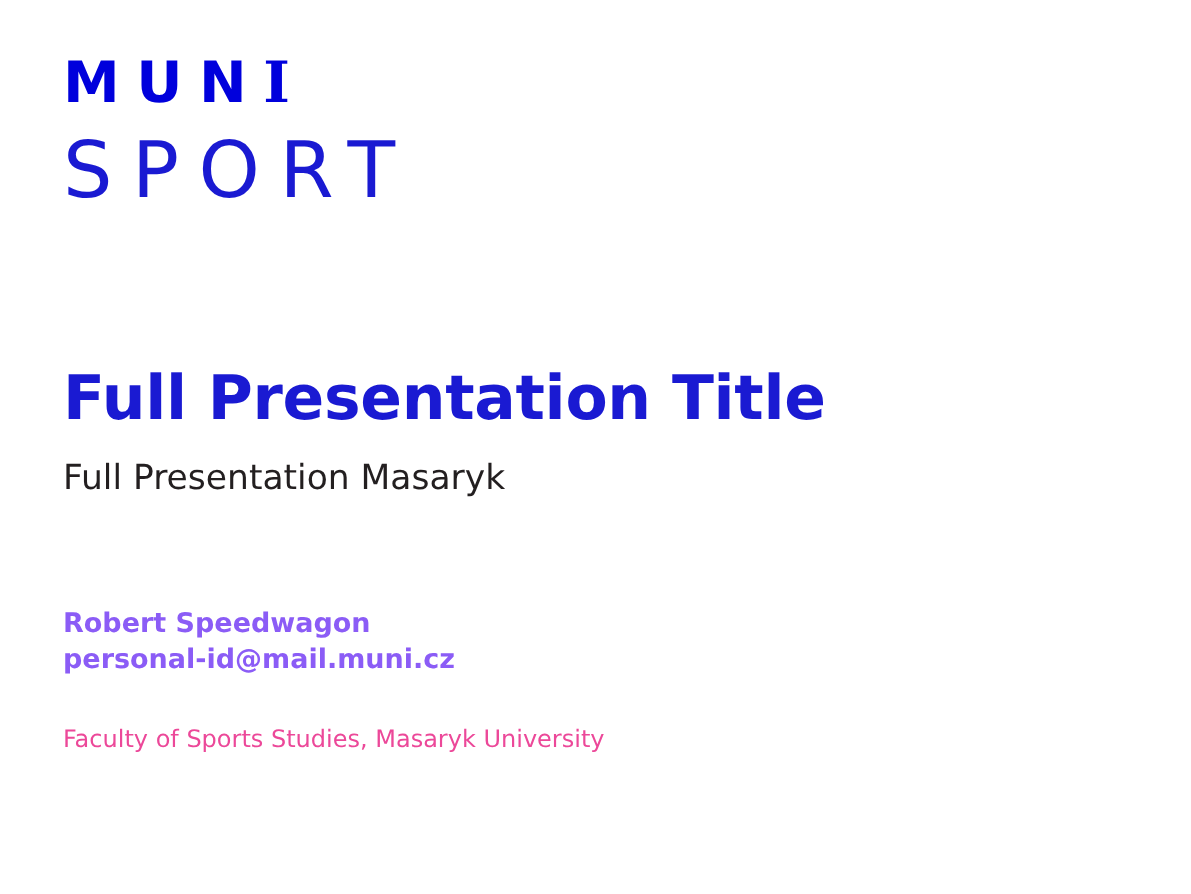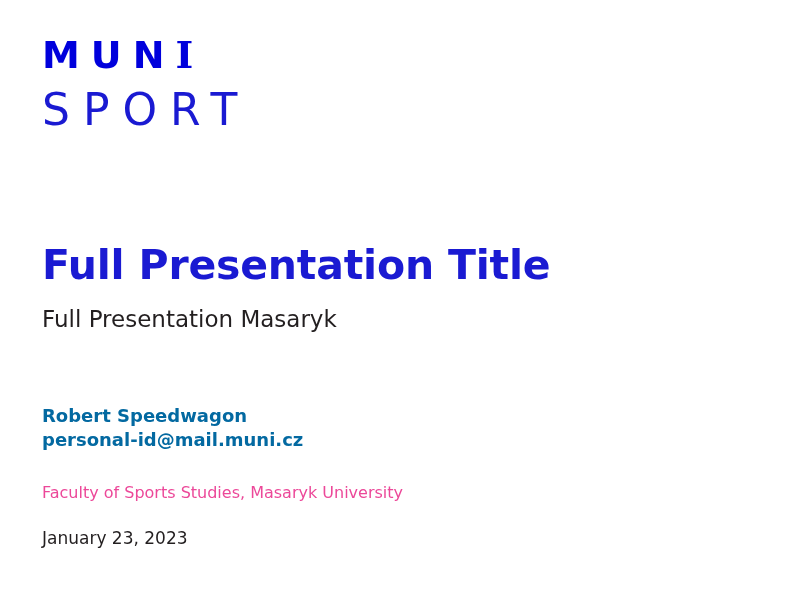--- a/index.html
+++ b/index.html
@@ -40,21 +40,21 @@
 
   .logo-muni .serif-i {
     font-family: "DejaVu Serif", "Liberation Serif", serif;
     font-weight: 700;
     letter-spacing: 0;
   }
 
   .logo-sport {
     font-family: "DejaVu Sans", "Liberation Sans", sans-serif;
     font-weight: 400;
-    font-size: 44px;
+    font-size: 52px;
     letter-spacing: 13px;
     color: #1a1ad2;
     display: block;
     margin-top: 10px;
     height: 42px;
   }
 
   
   .title {
     position: absolute;
@@ -83,21 +83,21 @@
     position: absolute;
     left: 42px;
     top: 404px;
     line-height: 1.35;
   }
 
   .author-name,
   .author-email {
     font-size: 18px;
     font-weight: 700;
-    color: #0369a1;
+    color: #8b5cf6;
     display: block;
     white-space: nowrap;
   }
 
   .affiliation {
     position: absolute;
     left: 42px;
     top: 483px;
     font-size: 16px;
     font-weight: 400;
@@ -129,15 +129,14 @@
 
   <div class="subtitle">Full Presentation Masaryk</div>
 
   <div class="author-block">
     <span class="author-name">Robert Speedwagon</span>
     <span class="author-email">personal-id@mail.muni.cz</span>
   </div>
 
   <div class="affiliation">Faculty of Sports Studies, Masaryk University</div>
 
-  <div class="date">January 23, 2023</div>
 
 </div>
 
 </body></html>

